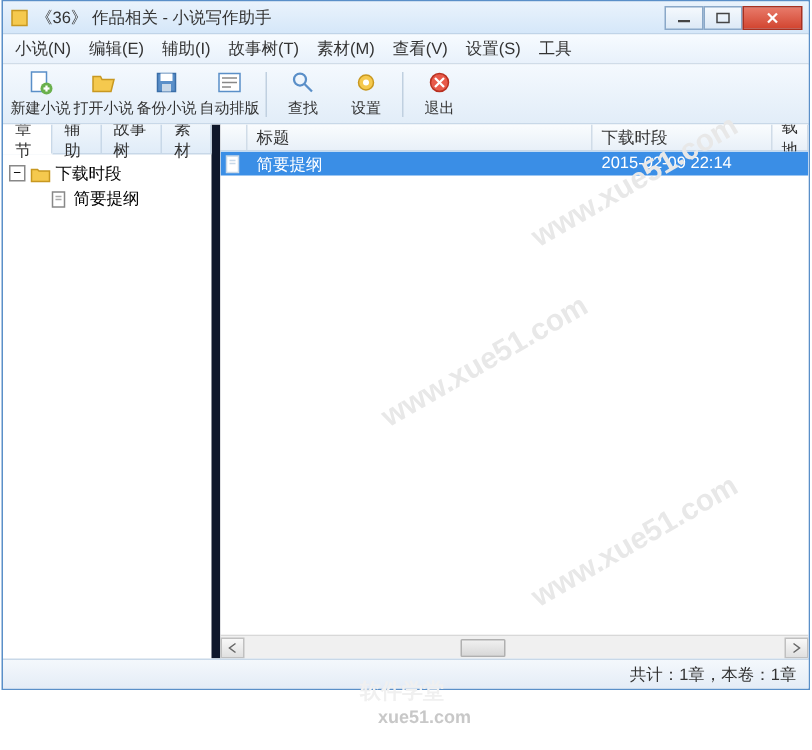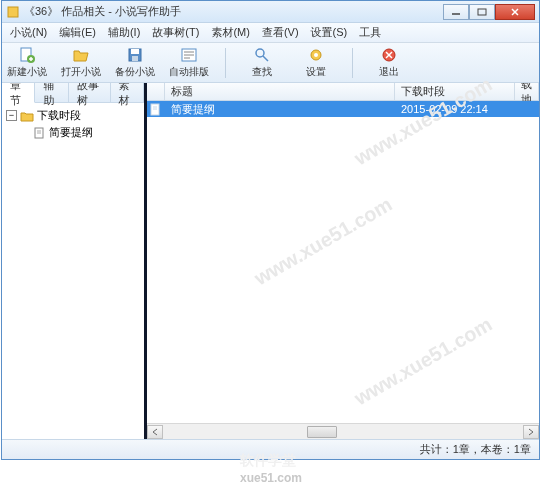--- a/index.html
+++ b/index.html
@@ -11,29 +11,29 @@
 .titlebar-icon { width: 14px; height: 14px; margin-right: 4px; }
 .titlebar-text { flex: 1; color: #333; font-size: 11px; }
 .win-btns { display: flex; gap: 0; }
 .win-btn { width: 26px; height: 16px; border: 1px solid #8aa8c8; background: linear-gradient(#f5f9fd,#dce9f6); display: flex; align-items: center; justify-content: center; cursor: pointer; }
 .win-btn.close { background: linear-gradient(#e87a6a,#d24530); border-color: #a83020; color: #fff; width: 40px; }
 .win-btn svg { width: 10px; height: 8px; }
 
 .menubar { height: 20px; background: linear-gradient(#f7fbff,#e8f1fb); display: flex; align-items: center; padding: 0 2px; border-bottom: 1px solid #d0dce8; }
 .menu-item { padding: 20px 6px; cursor: pointer; color: #333; }
 
-.toolbar { height: 40px; background: linear-gradient(#f4f9fe,#e2edf8); display: flex; align-items: center; padding: 2px 4px; border-bottom: 1px solid #c8d8e8; gap: 12px; }
+.toolbar { height: 40px; background: linear-gradient(#f4f9fe,#e2edf8); display: flex; align-items: center; padding: 2px 4px; border-bottom: 1px solid #c8d8e8; gap: 0; }
 .tool-btn { width: 42px; height: 36px; display: flex; flex-direction: column; align-items: center; justify-content: center; cursor: pointer; border: 1px solid transparent; border-radius: 2px; }
 .tool-icon { width: 18px; height: 18px; display: flex; align-items: center; justify-content: center; }
 .tool-label { font-size: 10px; color: #333; margin-top: 1px; white-space: nowrap; }
 .tool-sep { width: 1px; height: 30px; background: #c0d0e0; margin: 0 3px; }
 
 .content { flex: 1; display: flex; overflow: hidden; }
 
-.left-panel { width: 180px; border-right: 3px solid #0f172a; display: flex; flex-direction: column; background: #fff; }
+.left-panel { width: 180px; border-right: 6px solid #0f172a; display: flex; flex-direction: column; background: #fff; }
 .tabs { display: flex; background: linear-gradient(#f0f6fc,#e0ecf8); border-bottom: 1px solid #c8d8e8; height: 20px; }
 .tab { padding: 2px 8px; cursor: pointer; border-right: 1px solid #c8d8e8; color: #333; display: flex; align-items: center; }
 .tab.active { background: #fff; border-bottom: 1px solid #fff; margin-bottom: -1px; }
 .tree { flex: 1; padding: 4px 2px; overflow: auto; }
 .tree-node { display: flex; align-items: center; padding: 1px 2px; cursor: pointer; white-space: nowrap; }
 .tree-node.child { padding-left: 28px; }
 .tree-toggle { width: 11px; height: 11px; border: 1px solid #888; display: inline-flex; align-items: center; justify-content: center; margin-right: 3px; font-size: 9px; line-height: 1; background: #fff; }
 .tree-icon { width: 14px; height: 12px; margin-right: 3px; display: inline-flex; align-items: center; justify-content: center; }
 .folder-icon { fill: #f5c94e; stroke: #c89820; }
 .doc-icon { fill: #fff; stroke: #888; }
@@ -60,21 +60,21 @@
 .hscroll-track { flex: 1; height: 14px; position: relative; }
 .hscroll-thumb { position: absolute; left: 40%; width: 30px; height: 12px; top: 1px; background: linear-gradient(#f0f0f0,#d8d8d8); border: 1px solid #b0b0b0; border-radius: 1px; }
 
 .statusbar { height: 20px; background: linear-gradient(#f4f8fc,#e4ecf6); border-top: 1px solid #c8d8e8; display: flex; align-items: center; justify-content: flex-end; padding: 0 8px; color: #333; }
 
 .watermark { position: absolute; color: #e8e8e8; font-size: 20px; font-weight: bold; pointer-events: none; transform: rotate(-30deg); font-family: Arial; }
 .wm1 { top: 110px; right: 40px; }
 .wm2 { top: 230px; right: 140px; }
 .wm3 { top: 350px; right: 40px; }
 .wm4 { bottom: 30px; left: 240px; color: #f0f0f0; font-size: 14px; transform: none; }
-.wm4b { bottom: 15px; left: 240px; color: #c8c8c8; font-size: 12px; transform: none; }
+.wm4b { bottom: 15px; left: 252px; color: #c8c8c8; font-size: 12px; transform: none; }
 </style>
 </head>
 <body>
 
 <div class="window">
 
   <div class="titlebar">
     <span class="titlebar-icon">
       <svg viewBox="0 0 14 14">
           <rect x="2" y="2" width="10" height="10" fill="#f5c94e" stroke="#c89820"></rect>

